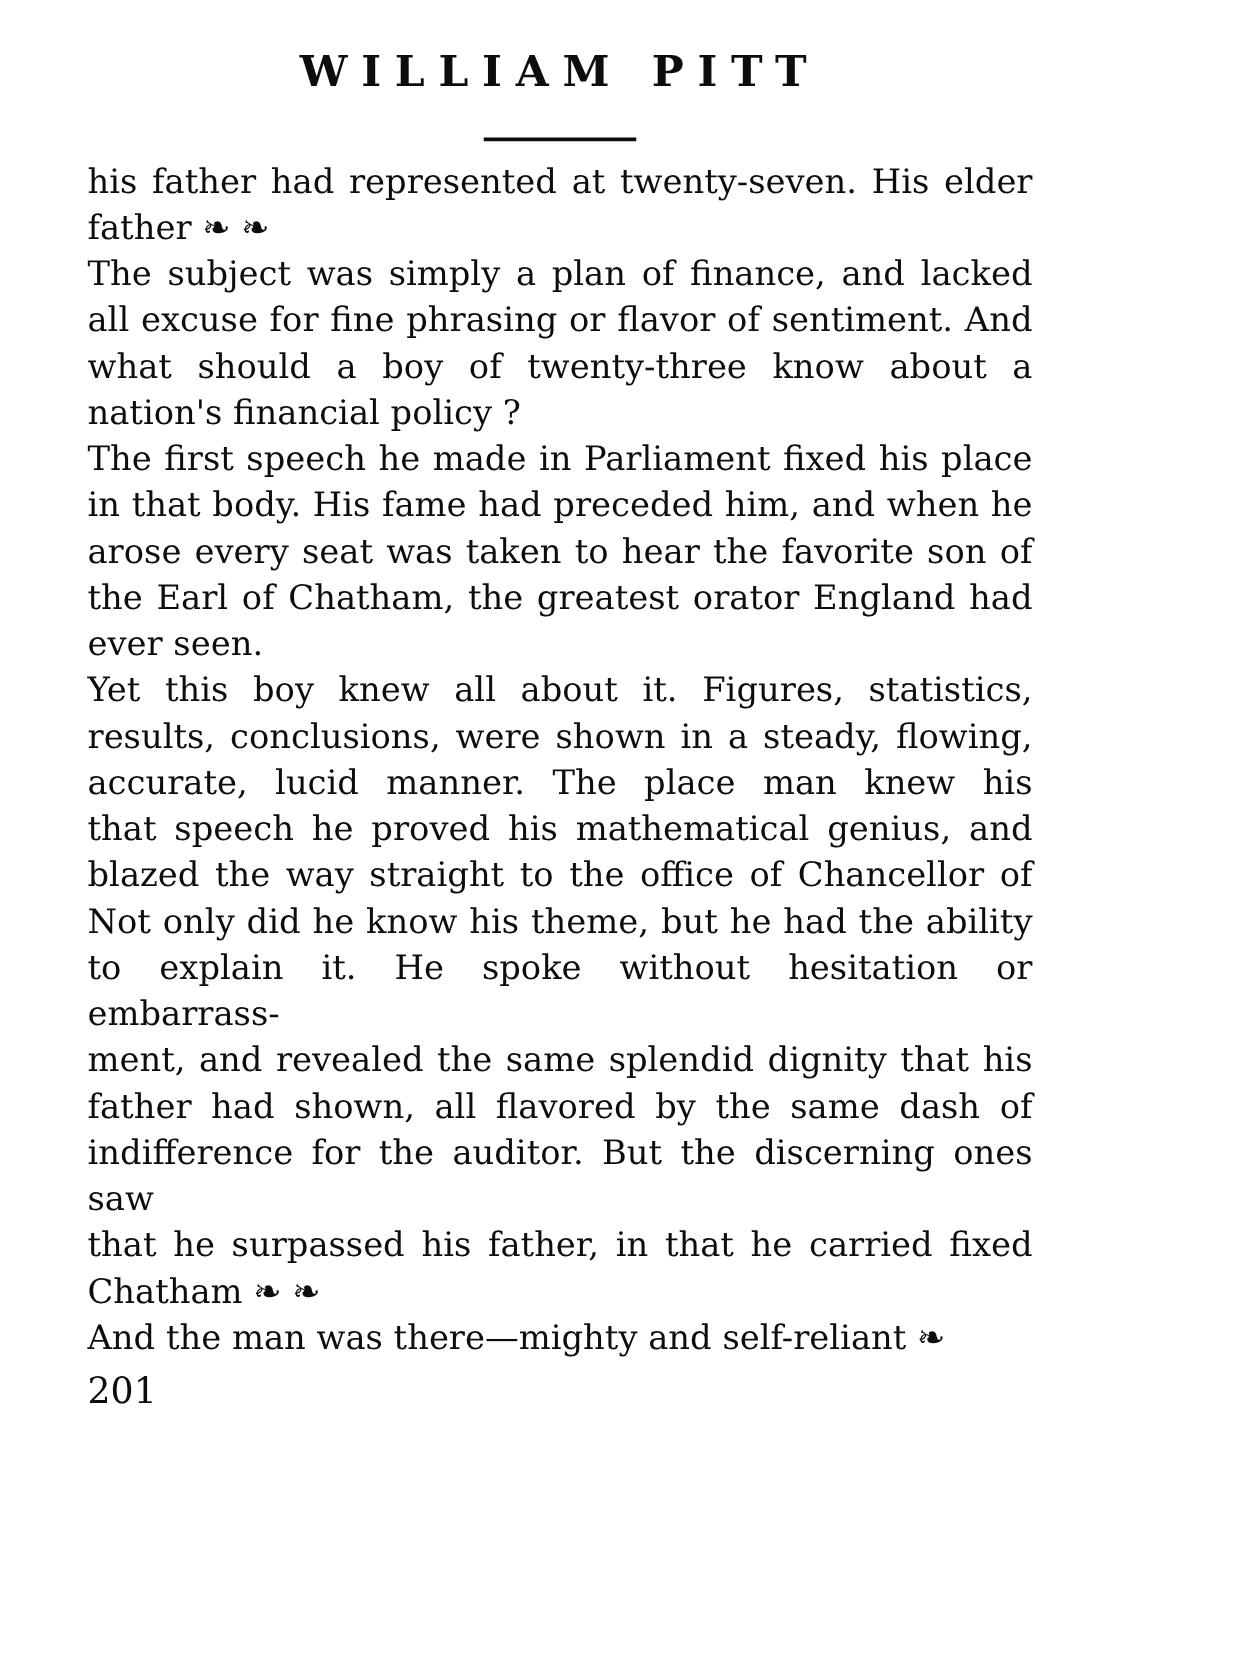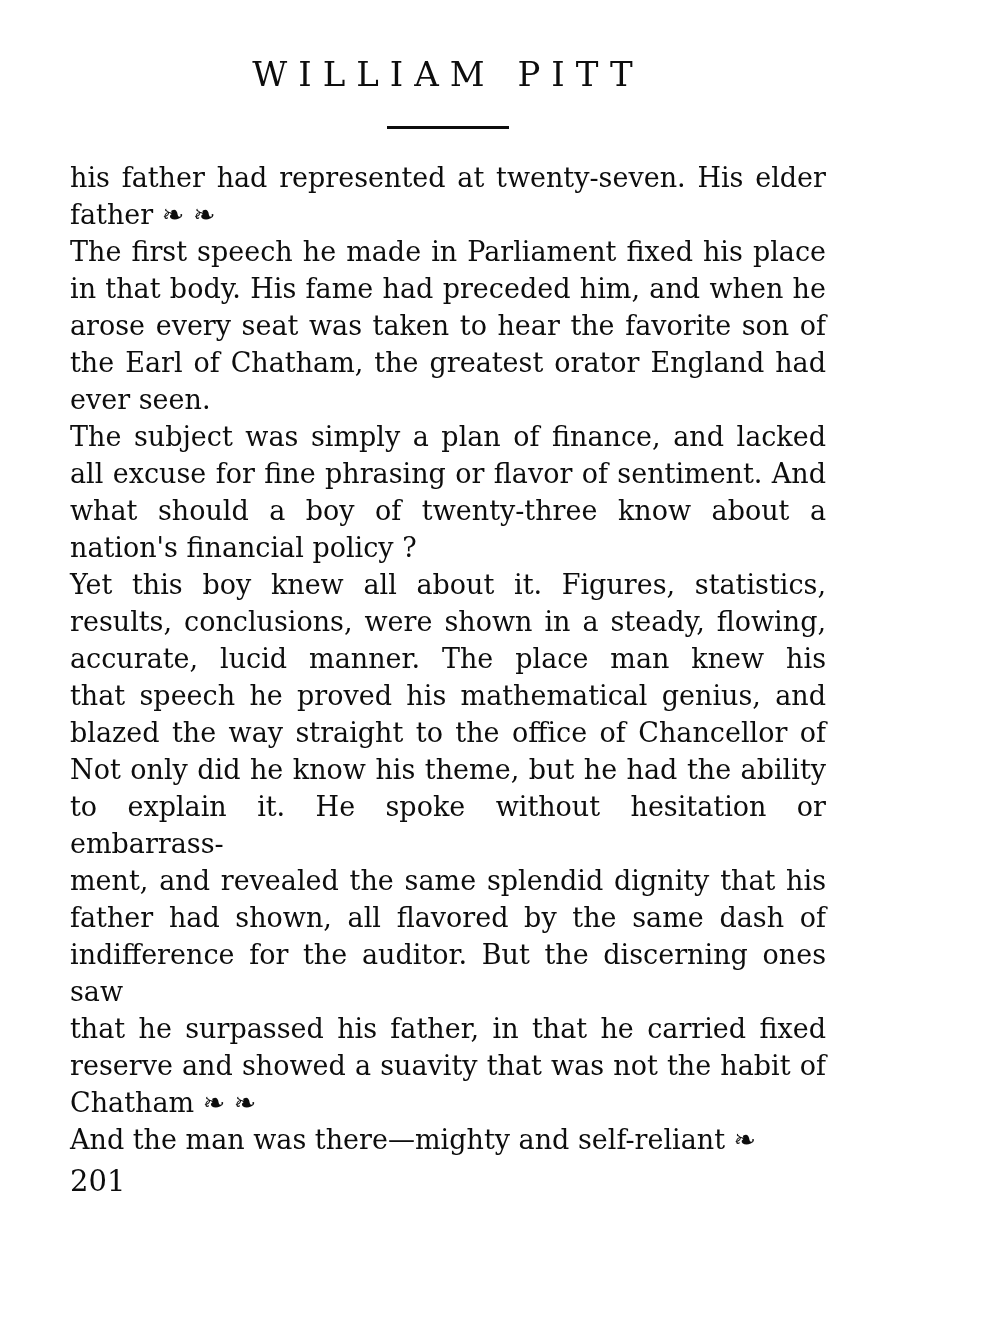--- a/index.html
+++ b/index.html
@@ -18,36 +18,36 @@
     position: relative;
     width: 1000px;
     height: 1339px;
     background: #ffffff;
   }
   .content {
     margin-left: 70px;
     width: 756px;
   }
   .title {
-    margin-top: 50px;
+    margin-top: 34px;
     text-align: center;
     font-size: 34px;
     line-height: 48px;
     letter-spacing: 11px;
-    font-weight: 400;
+    font-weight: 700;
     white-space: nowrap;
   }
   .title-rule {
     width: 122px;
     height: 3px;
     background: #0d0d0d;
     margin: 28px auto 0 auto;
   }
   .body-text {
-    margin-top: 30px;
+    margin-top: 14px;
     font-size: 27px;
     line-height: 37px;
   }
   .para {
     margin: 0;
     padding: 0;
   }
   .line {
     text-align: justify;
     text-align-last: justify;
@@ -70,47 +70,46 @@
 <div class="page">
   <div class="content">
     <div class="title">WILLIAM PITT</div>
     <div class="title-rule"></div>
     <div class="body-text">
         <div class="para">
           <div class="line">his father had represented at twenty-seven. His elder</div>
           <div class="line last">father ❧ ❧</div>
         </div>
         <div class="para">
+          <div class="line">The subject was simply a plan of finance, and lacked</div>
+          <div class="line">all excuse for fine phrasing or flavor of sentiment. And</div>
+          <div class="line">what should a boy of twenty-three know about a</div>
+          <div class="line last">nation's financial policy ?</div>
+        </div>
+        <div class="para">
           <div class="line">The first speech he made in Parliament fixed his place</div>
           <div class="line">in that body. His fame had preceded him, and when he</div>
           <div class="line">arose every seat was taken to hear the favorite son of</div>
           <div class="line">the Earl of Chatham, the greatest orator England had</div>
           <div class="line last">ever seen.</div>
-        </div>
-        <div class="para">
-          <div class="line">The subject was simply a plan of finance, and lacked</div>
-          <div class="line">all excuse for fine phrasing or flavor of sentiment. And</div>
-          <div class="line">what should a boy of twenty-three know about a</div>
-          <div class="line last">nation's financial policy ?</div>
         </div>
         <div class="para">
           <div class="line">Yet this boy knew all about it. Figures, statistics,</div>
           <div class="line">results, conclusions, were shown in a steady, flowing,</div>
           <div class="line">accurate, lucid manner. The place man knew his</div>
           <div class="line">that speech he proved his mathematical genius, and</div>
           <div class="line">blazed the way straight to the office of Chancellor of</div>
         </div>
         <div class="para">
           <div class="line">Not only did he know his theme, but he had the ability</div>
           <div class="line">to explain it. He spoke without hesitation or embarrass-</div>
           <div class="line">ment, and revealed the same splendid dignity that his</div>
           <div class="line">father had shown, all flavored by the same dash of</div>
           <div class="line">indifference for the auditor. But the discerning ones saw</div>
           <div class="line">that he surpassed his father, in that he carried fixed</div>
-          <div class="line">reserve and showed a suavity that was not the habit of</div>
           <div class="line last">Chatham ❧ ❧</div>
         </div>
         <div class="para">
           <div class="line last">And the man was there—mighty and self-reliant ❧</div>
         </div>
       </div>
     <div class="page-number">201</div>
   </div>
 </div>
 

